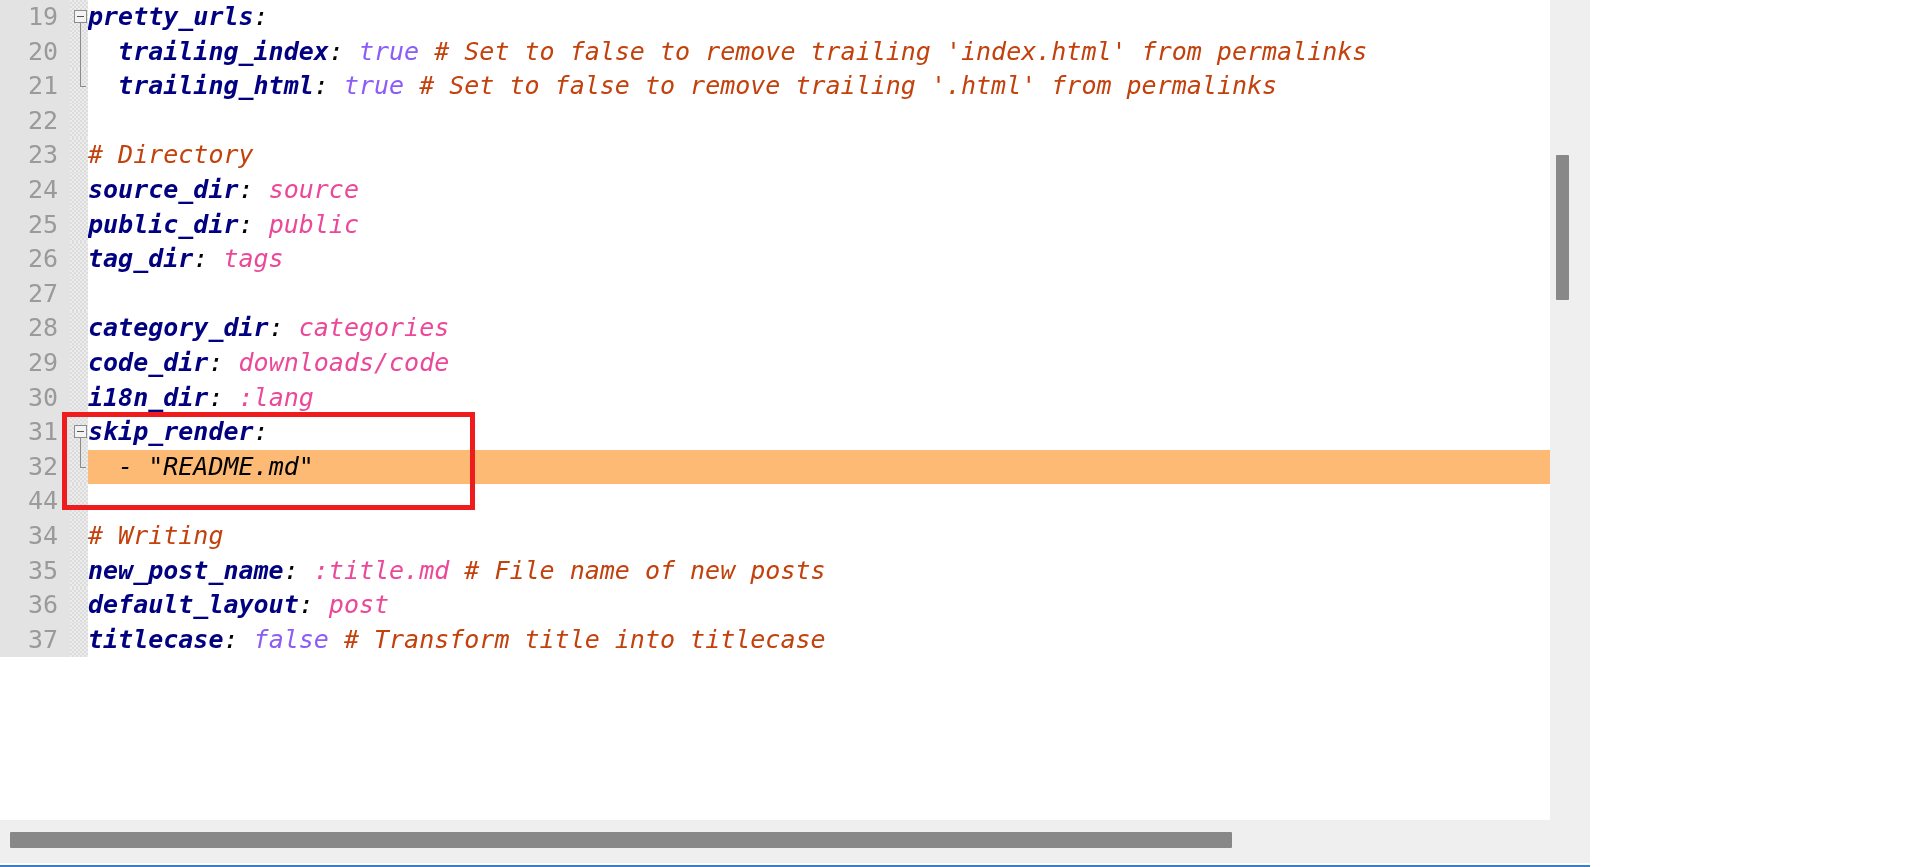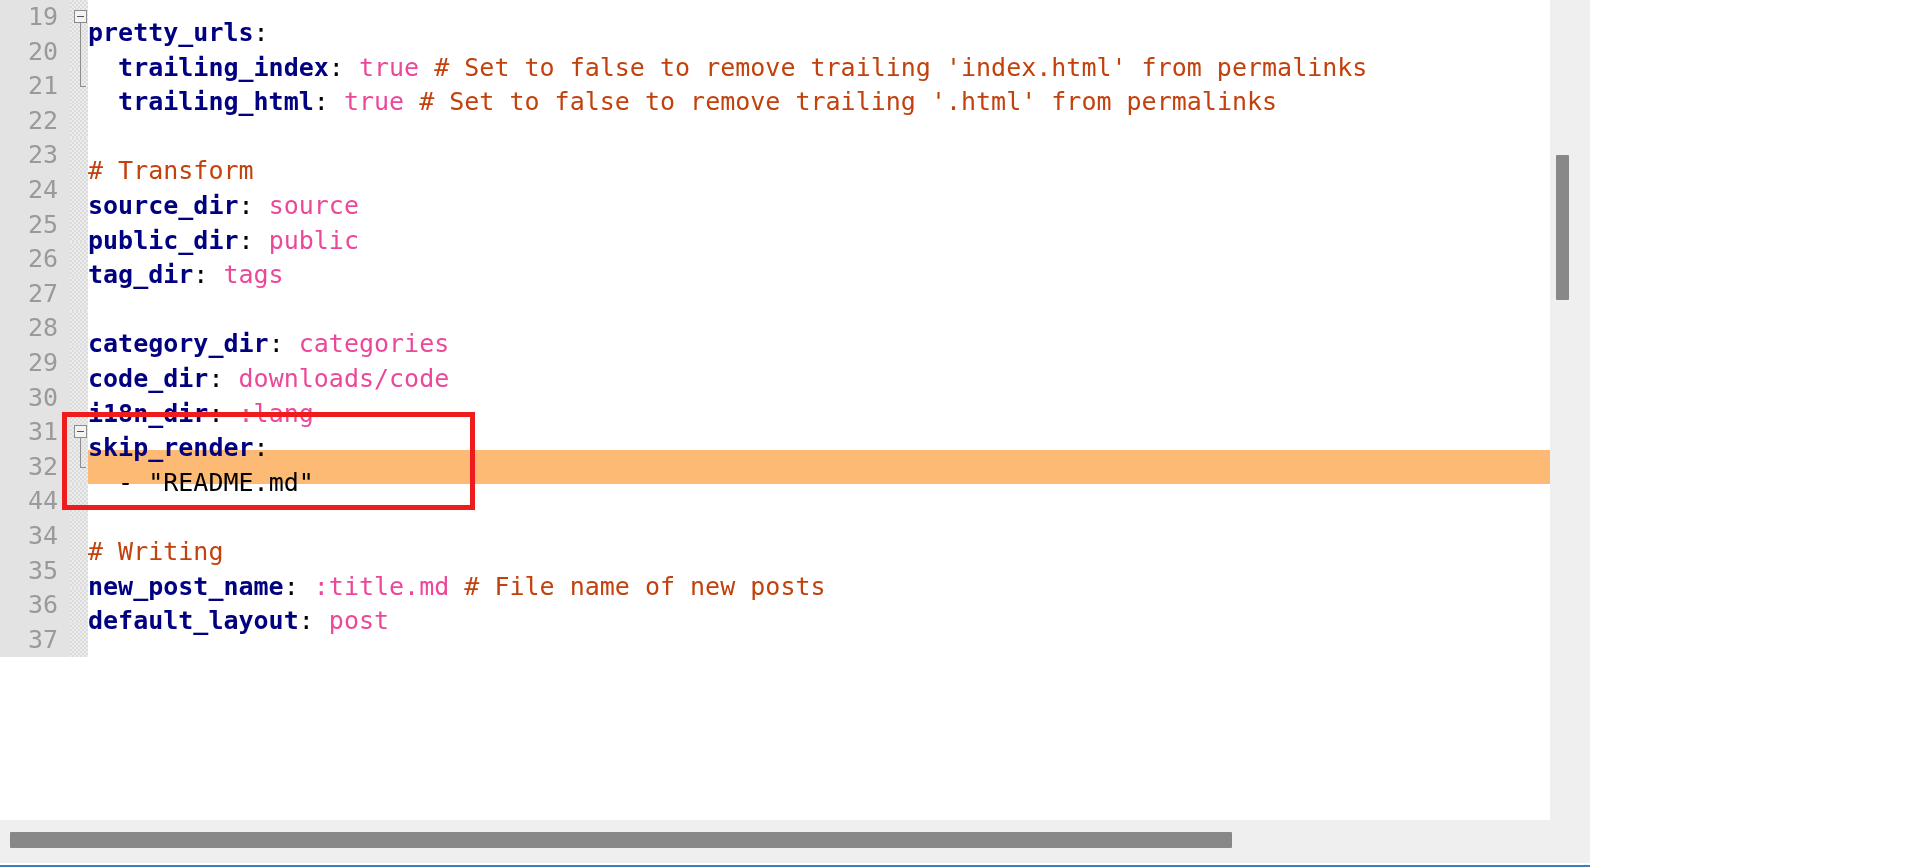--- a/index.html
+++ b/index.html
@@ -79,30 +79,31 @@
     top: 0;
     width: 6px;
     height: 34.6px;
     background: #e3e3e3;
     z-index: 2;
   }
 
   .src {
     position: absolute;
     left: 88px;
-    top: 16px;
+    top: 0;
     height: 34.6px;
     z-index: 1;
+    font-style: italic;
   }
 
   
   .k-key      { color: #000080; font-weight: bold; }
   .k-punct    { color: #000000; }
   .k-val      { color: #ec4899; }
-  .k-bool     { color: #ec4899; }
+  .k-bool     { color: #8b5cf6; }
   .k-comment  { color: #c2410c; }
   .k-str      { color: #000000; }
   .k-dash     { color: #000000; }
 
   
   .fold-box {
     position: absolute;
     left: 4px;
     top: 10px;
     width: 13px;
@@ -213,35 +214,35 @@
 </head>
 <body>
 
 <div id="editor-root">
 
   <div class="code-area" id="code-area">
       <div class="code-line"><div class="gutter">19</div><div class="gutter-gap"></div><div class="foldcol"><div class="fold-box"></div><div class="fold-stem"></div></div><div class="src"><span class="k-key">pretty_urls</span><span class="k-punct">:</span></div></div>
       <div class="code-line"><div class="gutter">20</div><div class="gutter-gap"></div><div class="foldcol"><div class="fold-thru"></div></div><div class="src"><span class="k-val">  </span><span class="k-key">trailing_index</span><span class="k-punct">: </span><span class="k-bool">true</span><span class="k-comment"> # Set to false to remove trailing 'index.html' from permalinks</span></div></div>
       <div class="code-line"><div class="gutter">21</div><div class="gutter-gap"></div><div class="foldcol"><div class="fold-end"></div></div><div class="src"><span class="k-val">  </span><span class="k-key">trailing_html</span><span class="k-punct">: </span><span class="k-bool">true</span><span class="k-comment"> # Set to false to remove trailing '.html' from permalinks</span></div></div>
       <div class="code-line"><div class="gutter">22</div><div class="gutter-gap"></div><div class="foldcol"></div><div class="src"></div></div>
-      <div class="code-line"><div class="gutter">23</div><div class="gutter-gap"></div><div class="foldcol"></div><div class="src"><span class="k-comment"># Transform</span></div></div>
+      <div class="code-line"><div class="gutter">23</div><div class="gutter-gap"></div><div class="foldcol"></div><div class="src"><span class="k-comment"># Directory</span></div></div>
       <div class="code-line"><div class="gutter">24</div><div class="gutter-gap"></div><div class="foldcol"></div><div class="src"><span class="k-key">source_dir</span><span class="k-punct">: </span><span class="k-val">source</span></div></div>
       <div class="code-line"><div class="gutter">25</div><div class="gutter-gap"></div><div class="foldcol"></div><div class="src"><span class="k-key">public_dir</span><span class="k-punct">: </span><span class="k-val">public</span></div></div>
       <div class="code-line"><div class="gutter">26</div><div class="gutter-gap"></div><div class="foldcol"></div><div class="src"><span class="k-key">tag_dir</span><span class="k-punct">: </span><span class="k-val">tags</span></div></div>
       <div class="code-line"><div class="gutter">27</div><div class="gutter-gap"></div><div class="foldcol"></div></div>
       <div class="code-line"><div class="gutter">28</div><div class="gutter-gap"></div><div class="foldcol"></div><div class="src"><span class="k-key">category_dir</span><span class="k-punct">: </span><span class="k-val">categories</span></div></div>
       <div class="code-line"><div class="gutter">29</div><div class="gutter-gap"></div><div class="foldcol"></div><div class="src"><span class="k-key">code_dir</span><span class="k-punct">: </span><span class="k-val">downloads/code</span></div></div>
       <div class="code-line"><div class="gutter">30</div><div class="gutter-gap"></div><div class="foldcol"></div><div class="src"><span class="k-key">i18n_dir</span><span class="k-punct">: </span><span class="k-val">:lang</span></div></div>
       <div class="code-line"><div class="gutter">31</div><div class="gutter-gap"></div><div class="foldcol"><div class="fold-box"></div><div class="fold-stem"></div></div><div class="src"><span class="k-key">skip_render</span><span class="k-punct">:</span></div></div>
       <div class="code-line current"><div class="gutter">32</div><div class="gutter-gap"></div><div class="foldcol"><div class="fold-end"></div></div><div class="src"><span class="k-dash">  - </span><span class="k-str">"README.md"</span></div></div>
       <div class="code-line"><div class="gutter">44</div><div class="gutter-gap"></div><div class="foldcol"></div><div class="src"></div></div>
       <div class="code-line"><div class="gutter">34</div><div class="gutter-gap"></div><div class="foldcol"></div><div class="src"><span class="k-comment"># Writing</span></div></div>
       <div class="code-line"><div class="gutter">35</div><div class="gutter-gap"></div><div class="foldcol"></div><div class="src"><span class="k-key">new_post_name</span><span class="k-punct">: </span><span class="k-val">:title.md</span><span class="k-comment"> # File name of new posts</span></div></div>
       <div class="code-line"><div class="gutter">36</div><div class="gutter-gap"></div><div class="foldcol"></div><div class="src"><span class="k-key">default_layout</span><span class="k-punct">: </span><span class="k-val">post</span></div></div>
-      <div class="code-line"><div class="gutter">37</div><div class="gutter-gap"></div><div class="foldcol"></div></div>
+      <div class="code-line"><div class="gutter">37</div><div class="gutter-gap"></div><div class="foldcol"></div><div class="src"><span class="k-key">titlecase</span><span class="k-punct">: </span><span class="k-bool">false</span><span class="k-comment"> # Transform title into titlecase</span></div></div>
     </div>
 
   <div class="annotation-box" id="annotation" style="left: 62px; top: 412px; width: 413px; height: 98px; border-color: rgb(238, 28, 28);"></div>
 
   <div class="vscroll">
     <div class="vscroll-thumb" id="vthumb" style="top: 155px; height: 145px;"></div>
   </div>
 
   <div class="hscroll">
     <div class="hscroll-thumb" id="hthumb" style="left: 10px; width: 1222px;"></div>

